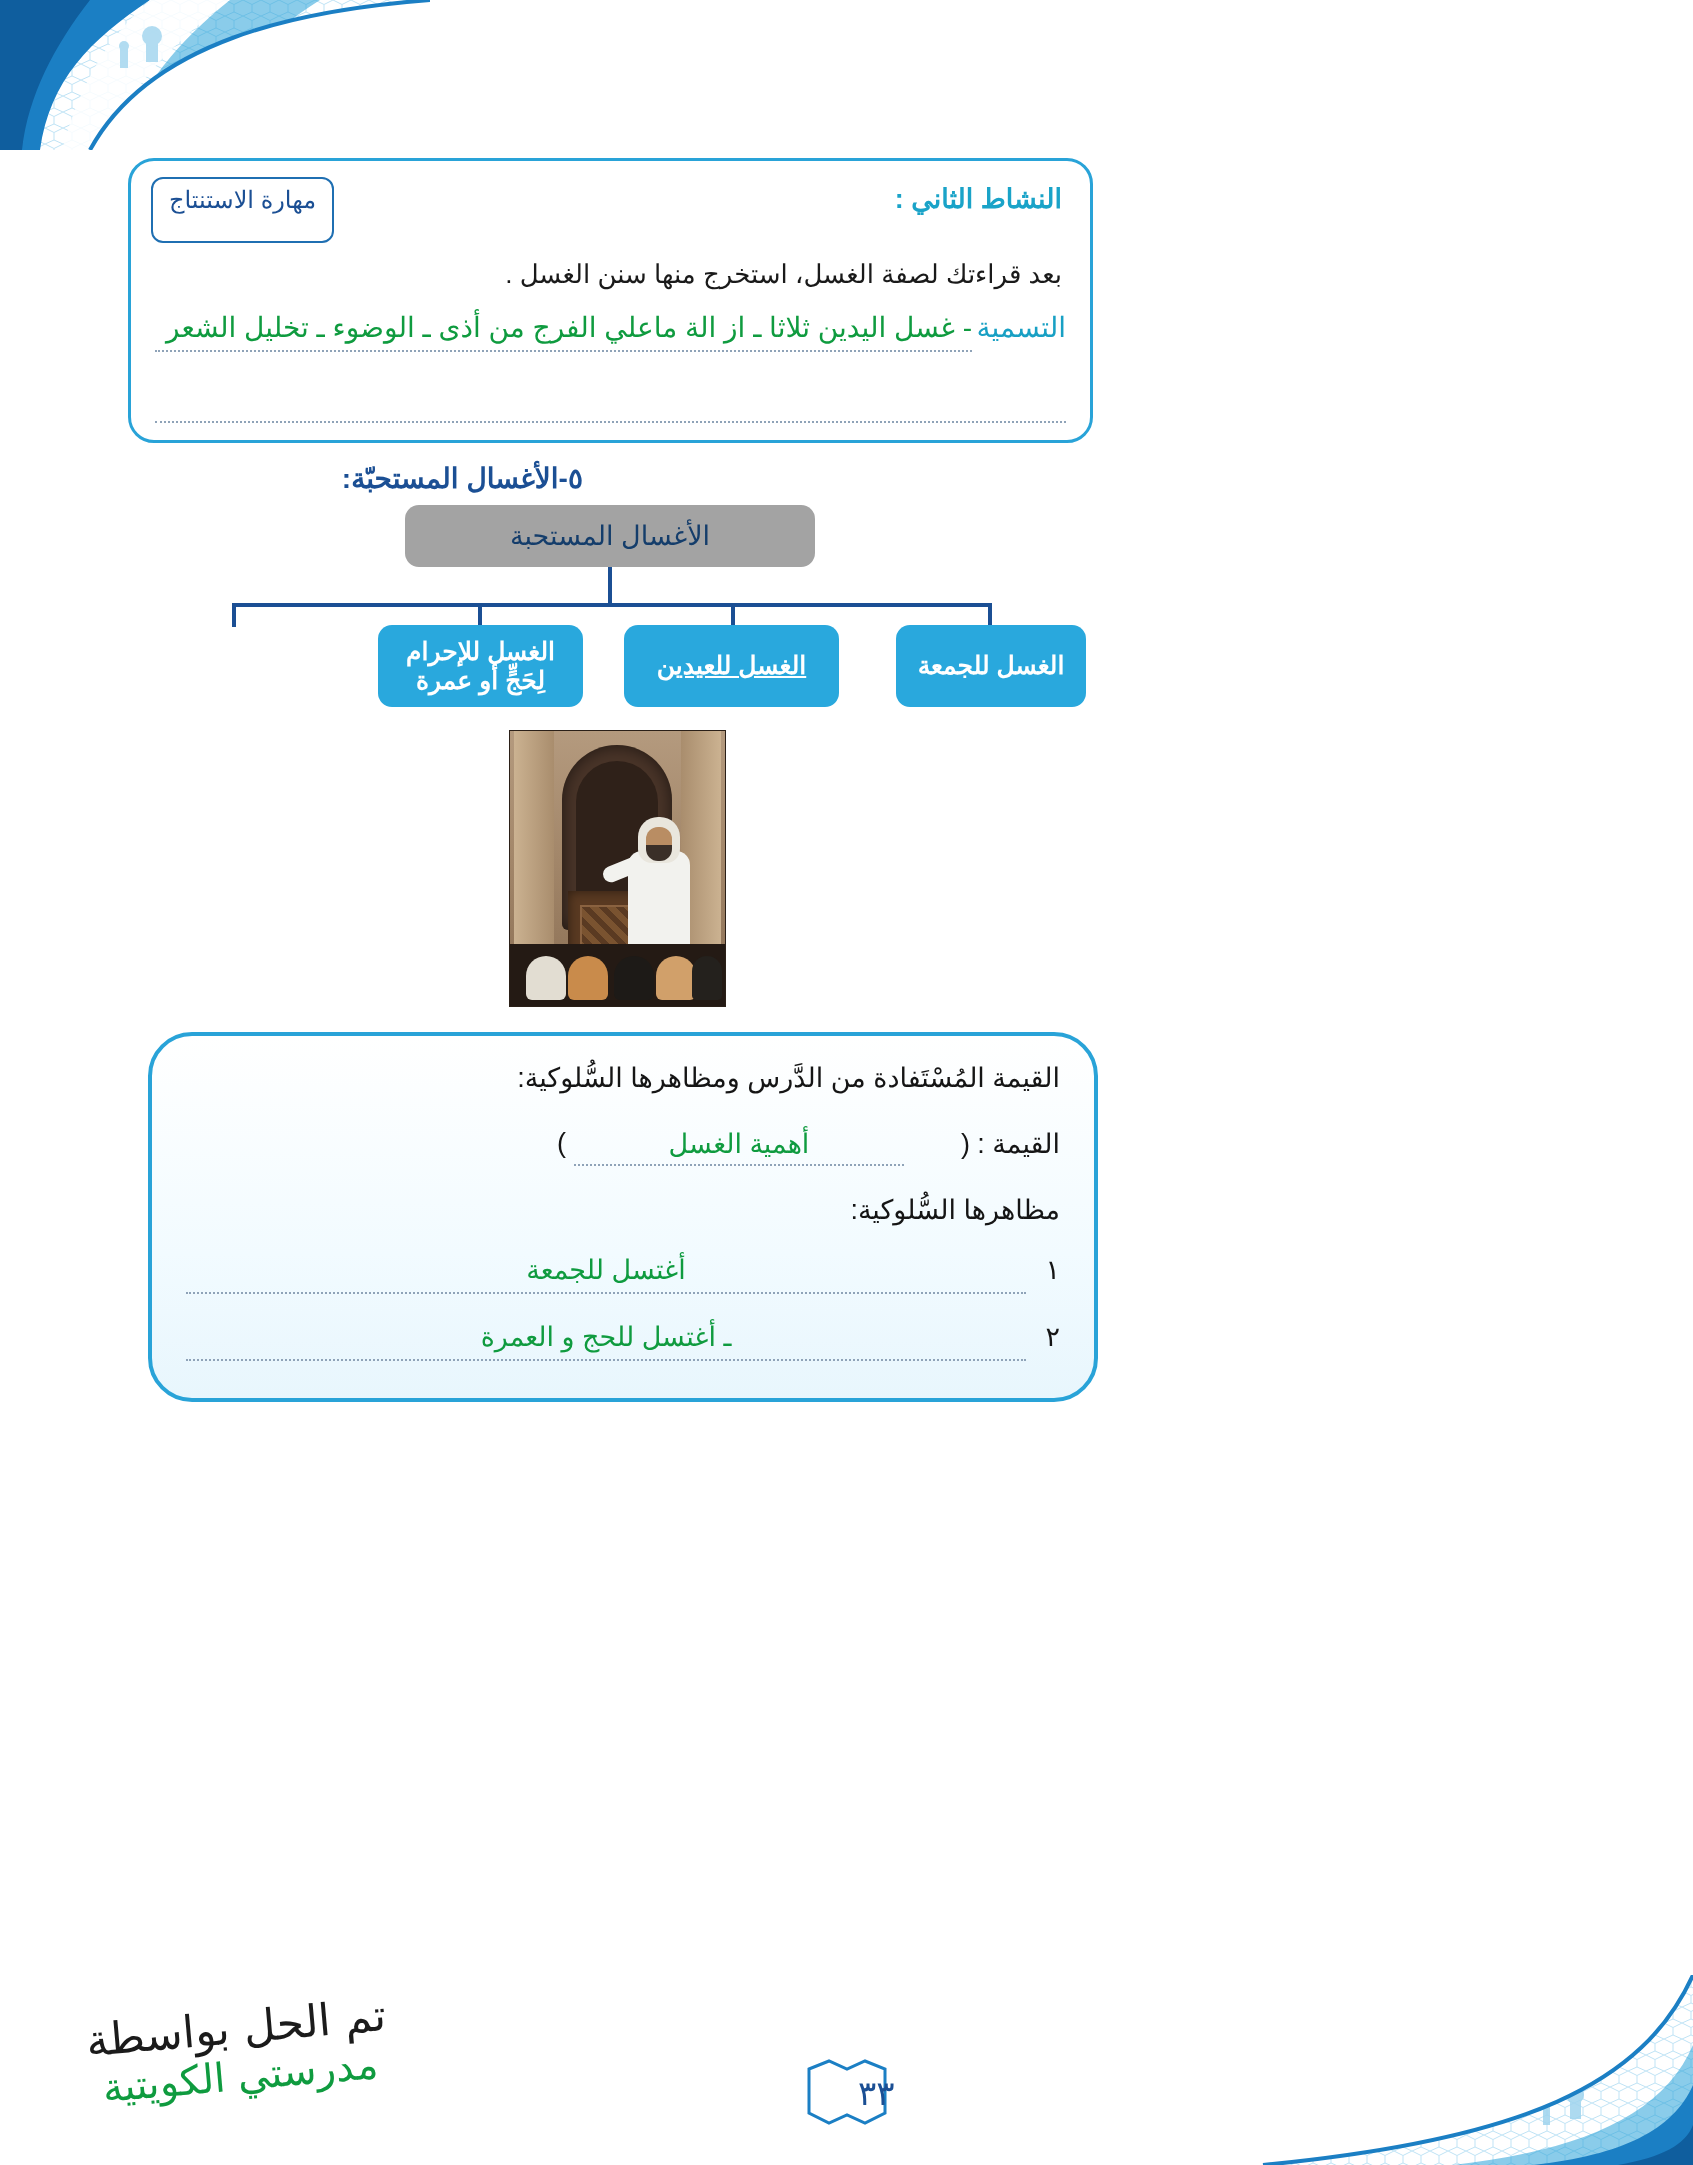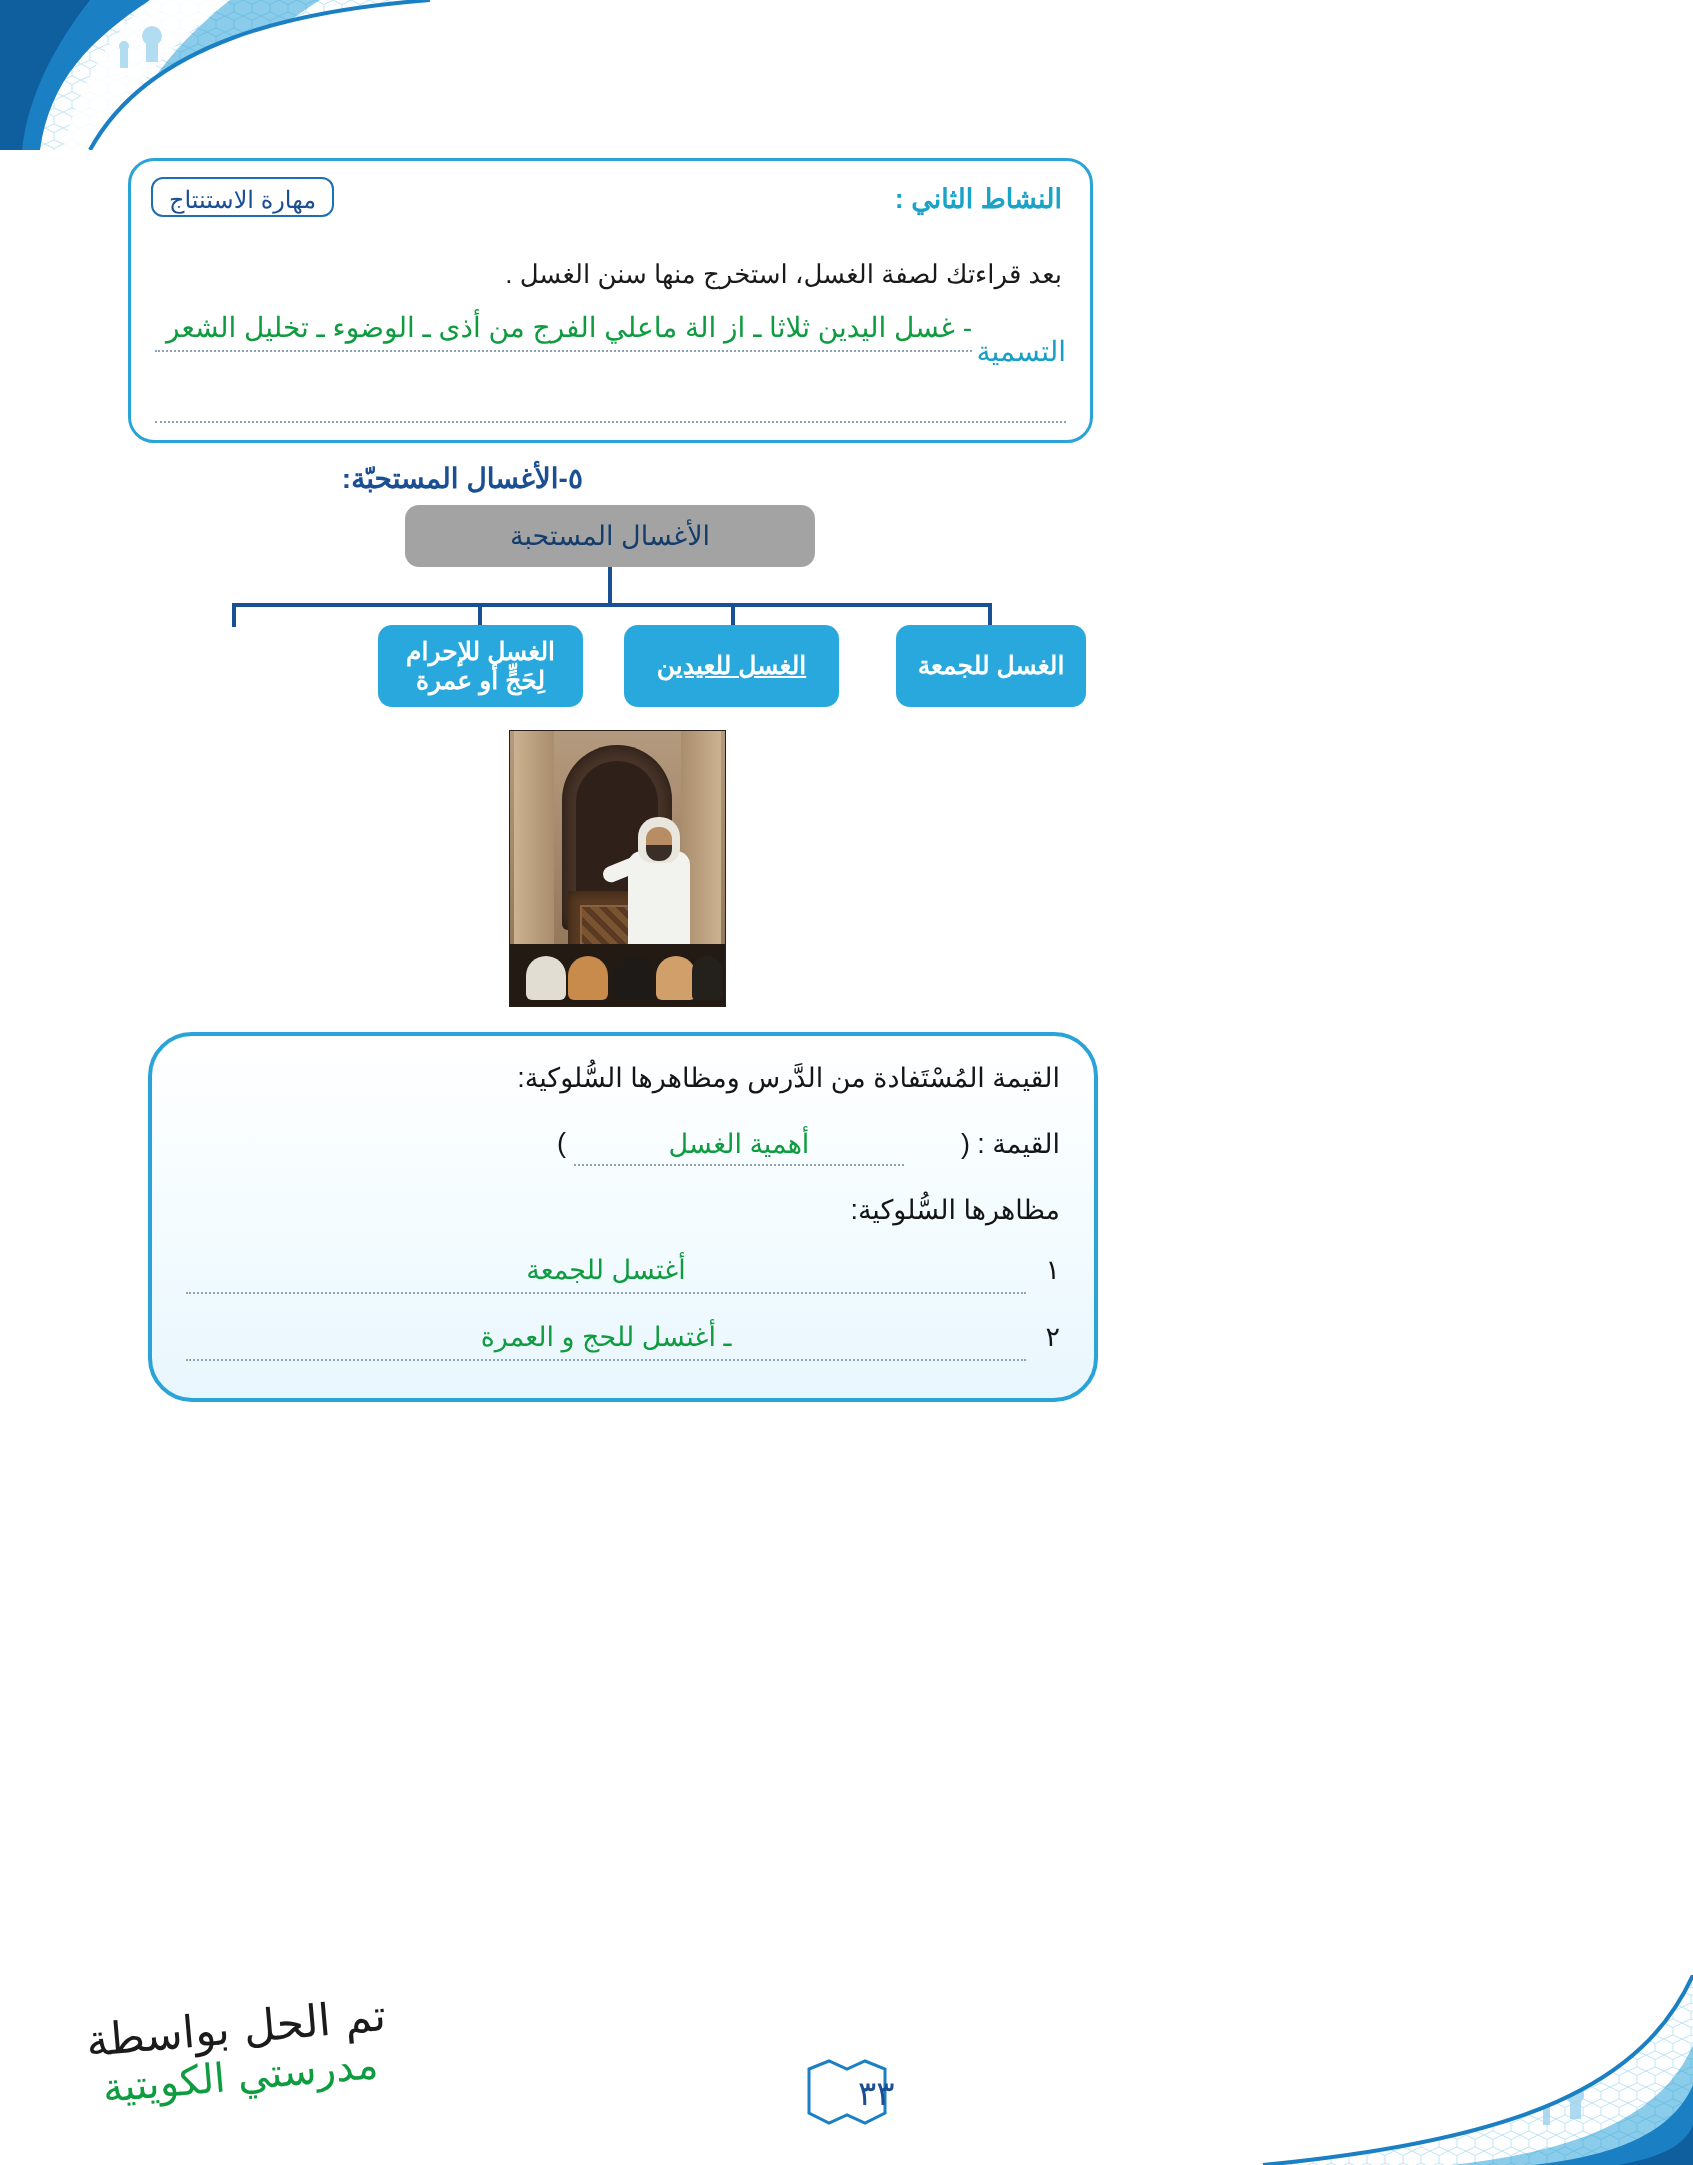--- a/index.html
+++ b/index.html
@@ -50,41 +50,40 @@
     color: #1aa3c8;
     font-size: 27px;
     font-weight: bold;
   }
   .skill-pill {
     position: absolute;
     top: 16px;
     left: 20px;
     border: 2px solid #1f6fb2;
     border-radius: 12px;
-    padding: 7px 16px 1px 16px;
+    padding: 7px 16px 27px 16px;
     color: #1b4f94;
     font-size: 24px;
     background: #ffffff;
   }
   .activity-question {
     position: absolute;
     top: 98px;
     right: 28px;
     left: 28px;
     text-align: right;
     color: #1a1a1a;
     font-size: 26px;
   }
   .answer-label {
     position: absolute;
     top: 150px;
     right: 24px;
     color: #18a0c4;
     font-size: 28px;
-    margin-top: 24px;
   }
   .answer-line-1 {
     position: absolute;
     top: 150px;
     right: 118px;
     left: 24px;
     color: #0f9b3f;
     font-size: 28px;
     text-align: right;
     border-bottom: 2px dotted #8fa3b8;

